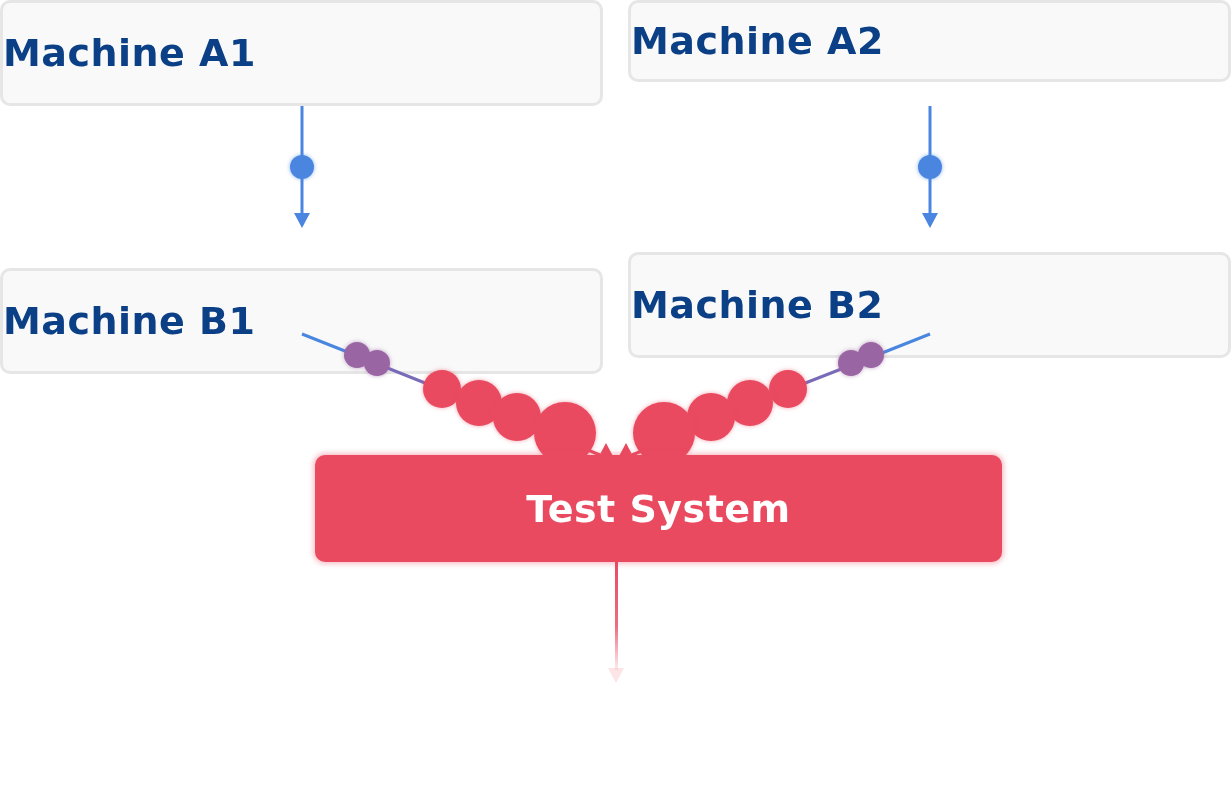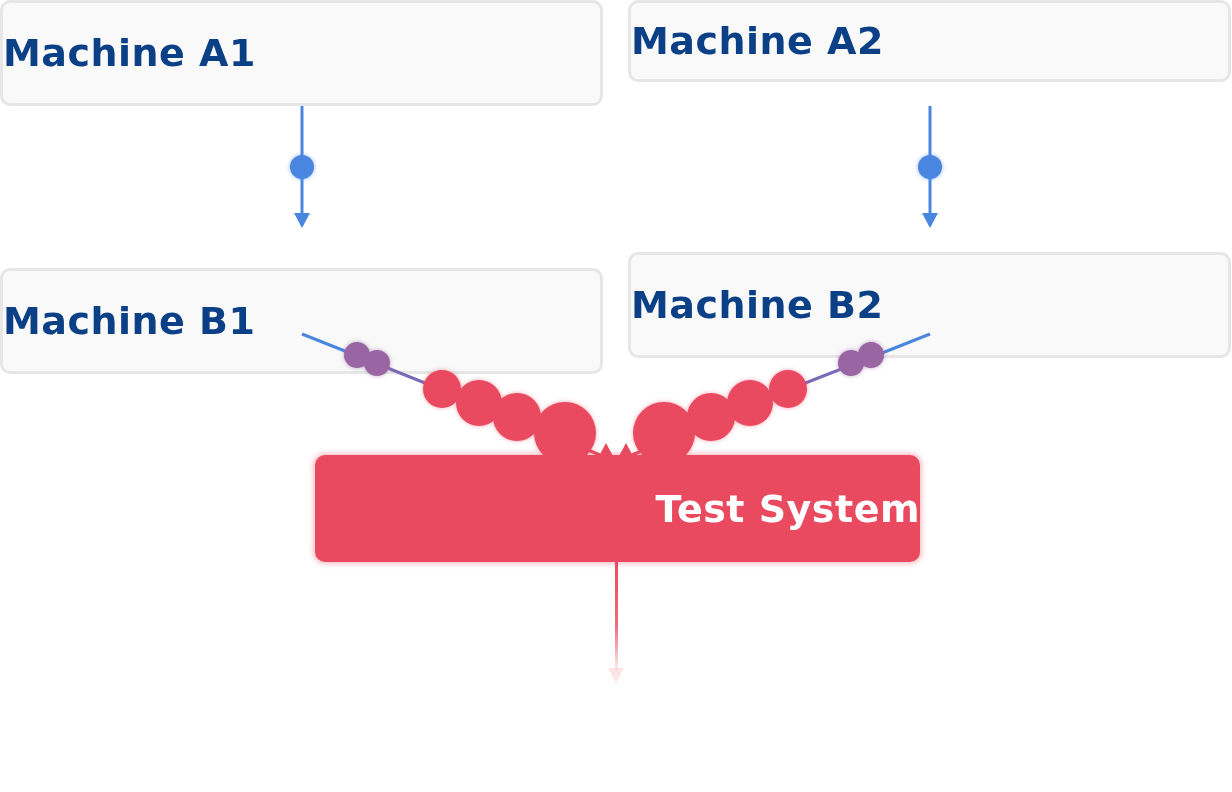--- a/index.html
+++ b/index.html
@@ -9,24 +9,24 @@
       position: absolute; box-sizing: border-box;
       background: #f9f9f9; border: 3px solid #e6e6e6; border-radius: 10px;
       display: flex; align-items: center; justify-content: flex-start;
       color: #0b3f86; font-weight: bold; font-size: 38px; letter-spacing: 0.5px;
     }
     #node-a1 { left: 0px;   top: 0px;   width: 603px; height: 106px; }
     #node-a2 { left: 628px; top: 0px;   width: 603px; height: 82px; }
     #node-b1 { left: 0px;   top: 228px; width: 603px; height: 106px; margin-top: 40px; }
     #node-b2 { left: 628px; top: 228px; width: 603px; height: 106px; margin-top: 24px; }
     #node-test {
-      position: absolute; left: 315px; top: 455px; width: 605px; height: 107px;
+      position: absolute; left: 315px; top: 455px; width: 687px; height: 107px;
       box-sizing: border-box; border-radius: 10px; background: #e94a60;
       box-shadow: 0 0 5px 2px rgba(233,74,96,0.35);
-      display: flex; align-items: center; justify-content: flex-end;
+      display: flex; align-items: center; justify-content: center;
       color: #ffffff; font-weight: bold; font-size: 38px; letter-spacing: 0.5px;
       z-index: 2;
     }
     svg#edges { position: absolute; left: 0; top: 0; width: 1232px; height: 792px; z-index: 1; }
   </style>
 </head>
 <body>
 
 <svg id="edges" viewBox="0 0 1232 792">
   <defs>

